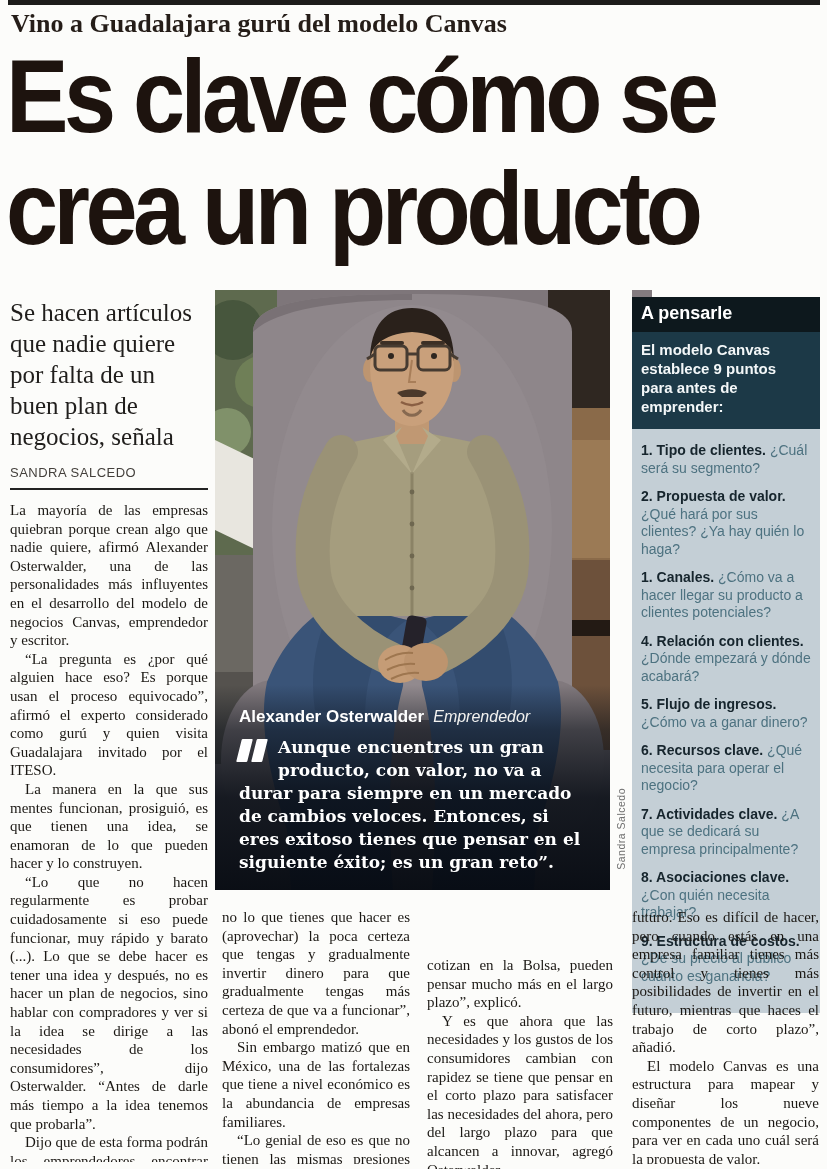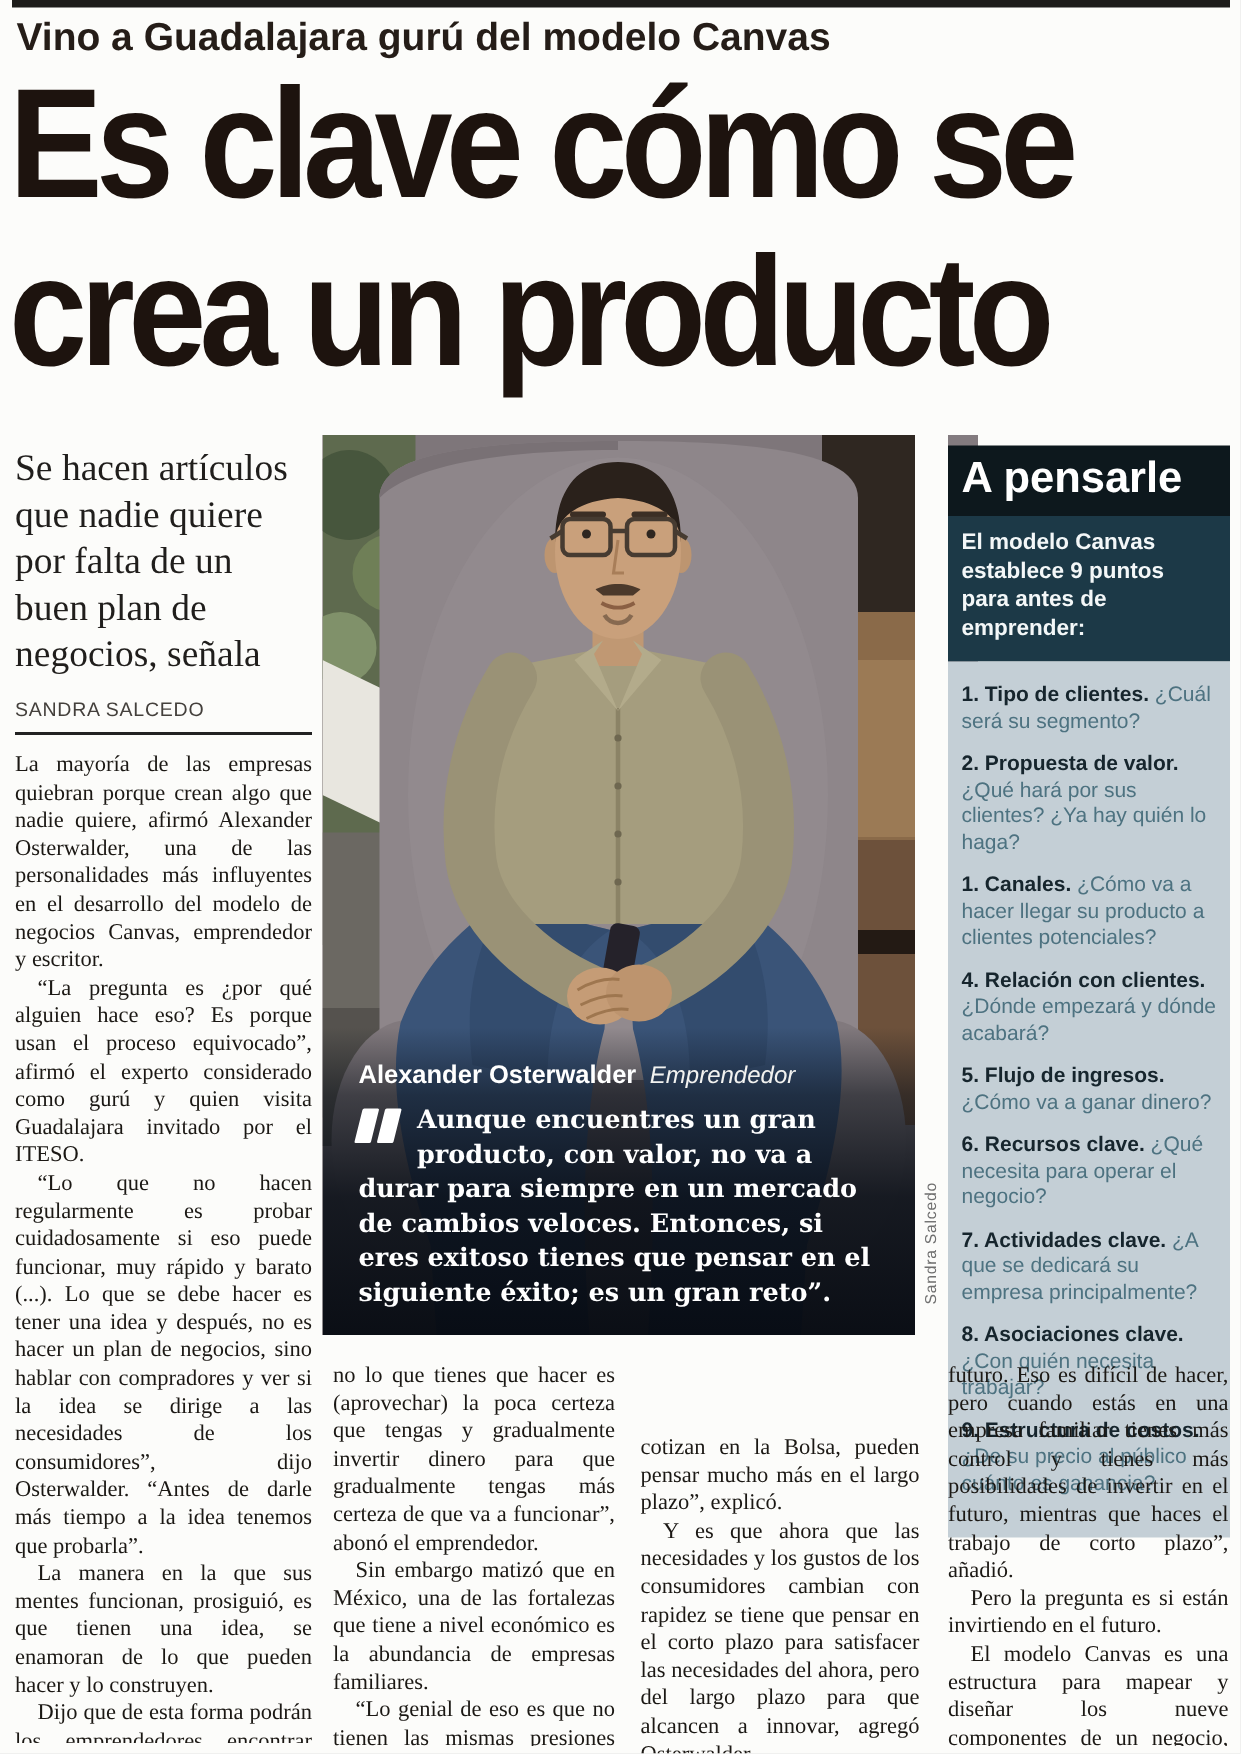--- a/index.html
+++ b/index.html
@@ -5,21 +5,21 @@
   * { margin:0; padding:0; box-sizing:border-box; }
   html,body { background:#e8e8e6; }
   .page {
     position:relative; width:827px; height:1169px; margin:0 auto;
     background:#fcfcfa; overflow:hidden;
     font-family:"Liberation Serif", serif; color:#1a1713;
   }
   .topbar { position:absolute; left:8px; top:0; width:812px; height:5px; background:#1d1c1a; }
   .kicker {
     position:absolute; left:11px; top:9px; width:800px;
-    font-family:Liberation Sans, sans-serif; font-weight:bold;
+    font-family:Liberation Serif, serif; font-weight:bold;
     font-size:26px; color:#251d18; letter-spacing:0;
   }
   .headline {
     position:absolute; left:6px; top:40px; width:820px;
     font-family:"Liberation Sans", sans-serif; font-weight:bold;
     color:#1d130e; line-height:112px; white-space:nowrap;
   }
   .headline .hl-line {
     display:block; font-size:104px; letter-spacing:-5px;
     transform:scaleX(0.9); transform-origin:0 50%;
@@ -73,21 +73,21 @@
   }
   .credit-strip span {
     writing-mode:vertical-rl; transform:rotate(180deg);
     font-family:"Liberation Sans", sans-serif; font-size:10.5px; color:#6f6f6f;
     letter-spacing:.5px; white-space:nowrap;
   }
   
   .sidebar { position:absolute; left:632px; top:297px; width:188px; }
   .sb-title {
     background:#0d181d; color:#fff; font-family:"Liberation Sans", sans-serif;
-    font-weight:bold; font-size:29px; padding:6px 9px 8px;
+    font-weight:bold; font-size:18px; padding:6px 9px 8px;
   }
   .sb-intro {
     background:#1c3947; color:#f3f7f8; font-family:"Liberation Sans", sans-serif;
     font-weight:bold; font-size:15px; line-height:19px; padding:8px 9px 13px;
   }
   .sb-items { background:#c4cfd6; padding:13px 9px 28px; }
   .sb-item {
     font-family:"Liberation Sans", sans-serif; font-size:14px; line-height:17.5px;
     margin-bottom:11px;
   }
@@ -112,22 +112,22 @@
     <span class="hl-line">Es clave cómo se</span>
     <span class="hl-line">crea un producto</span>
   </h1>
 
   <div class="col1">
     <div class="deck">Se hacen artículos que nadie quiere por falta de un buen plan de negocios, señala</div>
     <div class="byline">SANDRA SALCEDO</div>
     <div class="bodytext">
       <p>La mayoría de las empresas quiebran porque crean algo que nadie quiere, afirmó Alexander Osterwalder, una de las personalidades más influyentes en el desarrollo del modelo de negocios Canvas, emprendedor y escritor.</p>
       <p class="ind">“La pregunta es ¿por qué alguien hace eso? Es porque usan el proceso equivocado”, afirmó el experto considerado como gurú y quien visita Guadalajara invitado por el ITESO.</p>
+      <p class="ind">La manera en la que sus mentes funcionan, prosiguió, es que tienen una idea, se enamoran de lo que pueden hacer y lo construyen.</p>
       <p class="ind">“Lo que no hacen regularmente es probar cuidadosamente si eso puede funcionar, muy rápido y barato (...). Lo que se debe hacer es tener una idea y después, no es hacer un plan de negocios, sino hablar con compradores y ver si la idea se dirige a las necesidades de los consumidores”, dijo Osterwalder. “Antes de darle más tiempo a la idea tenemos que probarla”.</p>
-      <p class="ind">La manera en la que sus mentes funcionan, prosiguió, es que tienen una idea, se enamoran de lo que pueden hacer y lo construyen.</p>
       <p class="ind">Dijo que de esta forma podrán los emprendedores encontrar una manera de que sea barata y sólo invertir en construir el servicio, producto o tecnología, ya que se sepa que sí va a funcionar y será aceptada por el consumidor.</p>
 
     </div>
   </div>
 
   <div class="photo-area">
     <div class="photo">
       <svg viewBox="0 0 395 600" width="395" height="600" aria-hidden="true">
         <rect width="395" height="600" fill="#7e767a"></rect>
 
@@ -231,17 +231,16 @@
     <p class="ind">Sin embargo matizó que en México, una de las fortalezas que tiene a nivel económico es la abundancia de empresas familiares.</p>
     <p class="ind">“Lo genial de eso es que no tienen las mismas presiones que las empresas que</p>
   </div>
   <div class="col3 bodytext">
     <p>cotizan en la Bolsa, pueden pensar mucho más en el largo plazo”, explicó.</p>
     <p class="ind">Y es que ahora que las necesidades y los gustos de los consumidores cambian con rapidez se tiene que pensar en el corto plazo para satisfacer las necesidades del ahora, pero del largo plazo para que alcancen a innovar, agregó Osterwalder.</p>
     <p class="ind">“Si sólo te enfocas en resultados de corto plazo será muy difícil innovar para el</p>
   </div>
   <div class="col4 bodytext">
     <p>futuro. Eso es difícil de hacer, pero cuando estás en una empresa familiar tienes más control y tienes más posibilidades de invertir en el futuro, mientras que haces el trabajo de corto plazo”, añadió.</p>
-    <p class="ind">Pero la pregunta es si están invirtiendo en el futuro.</p>
     <p class="ind">El modelo Canvas es una estructura para mapear y diseñar los nueve componentes de un negocio, para ver en cada uno cuál será la propuesta de valor.</p>
   </div>
 
 </div>
 
 </body></html>

